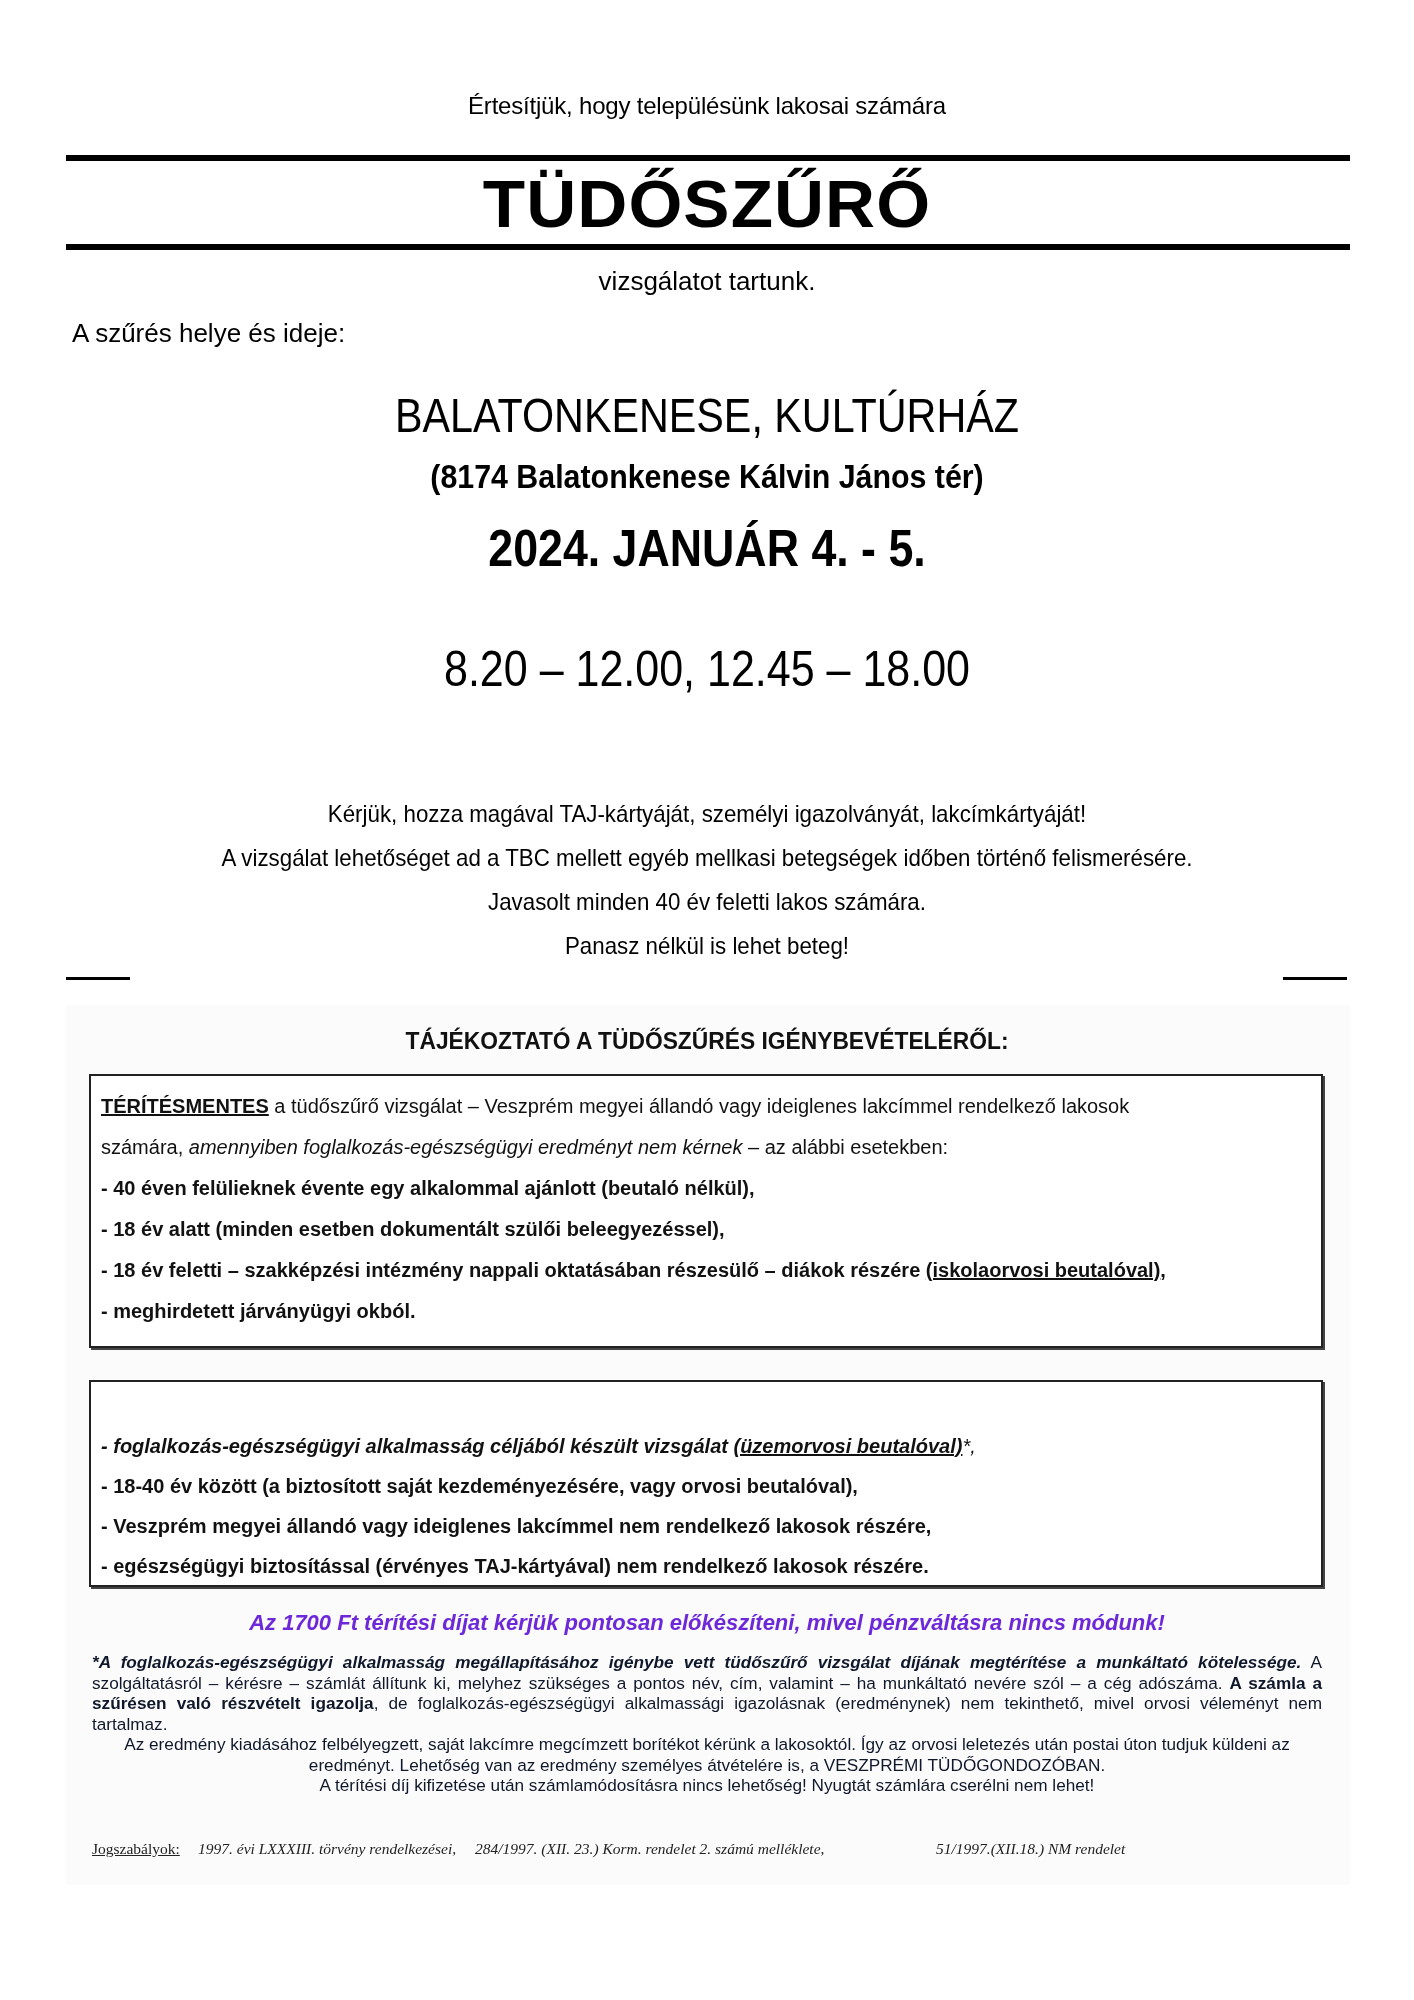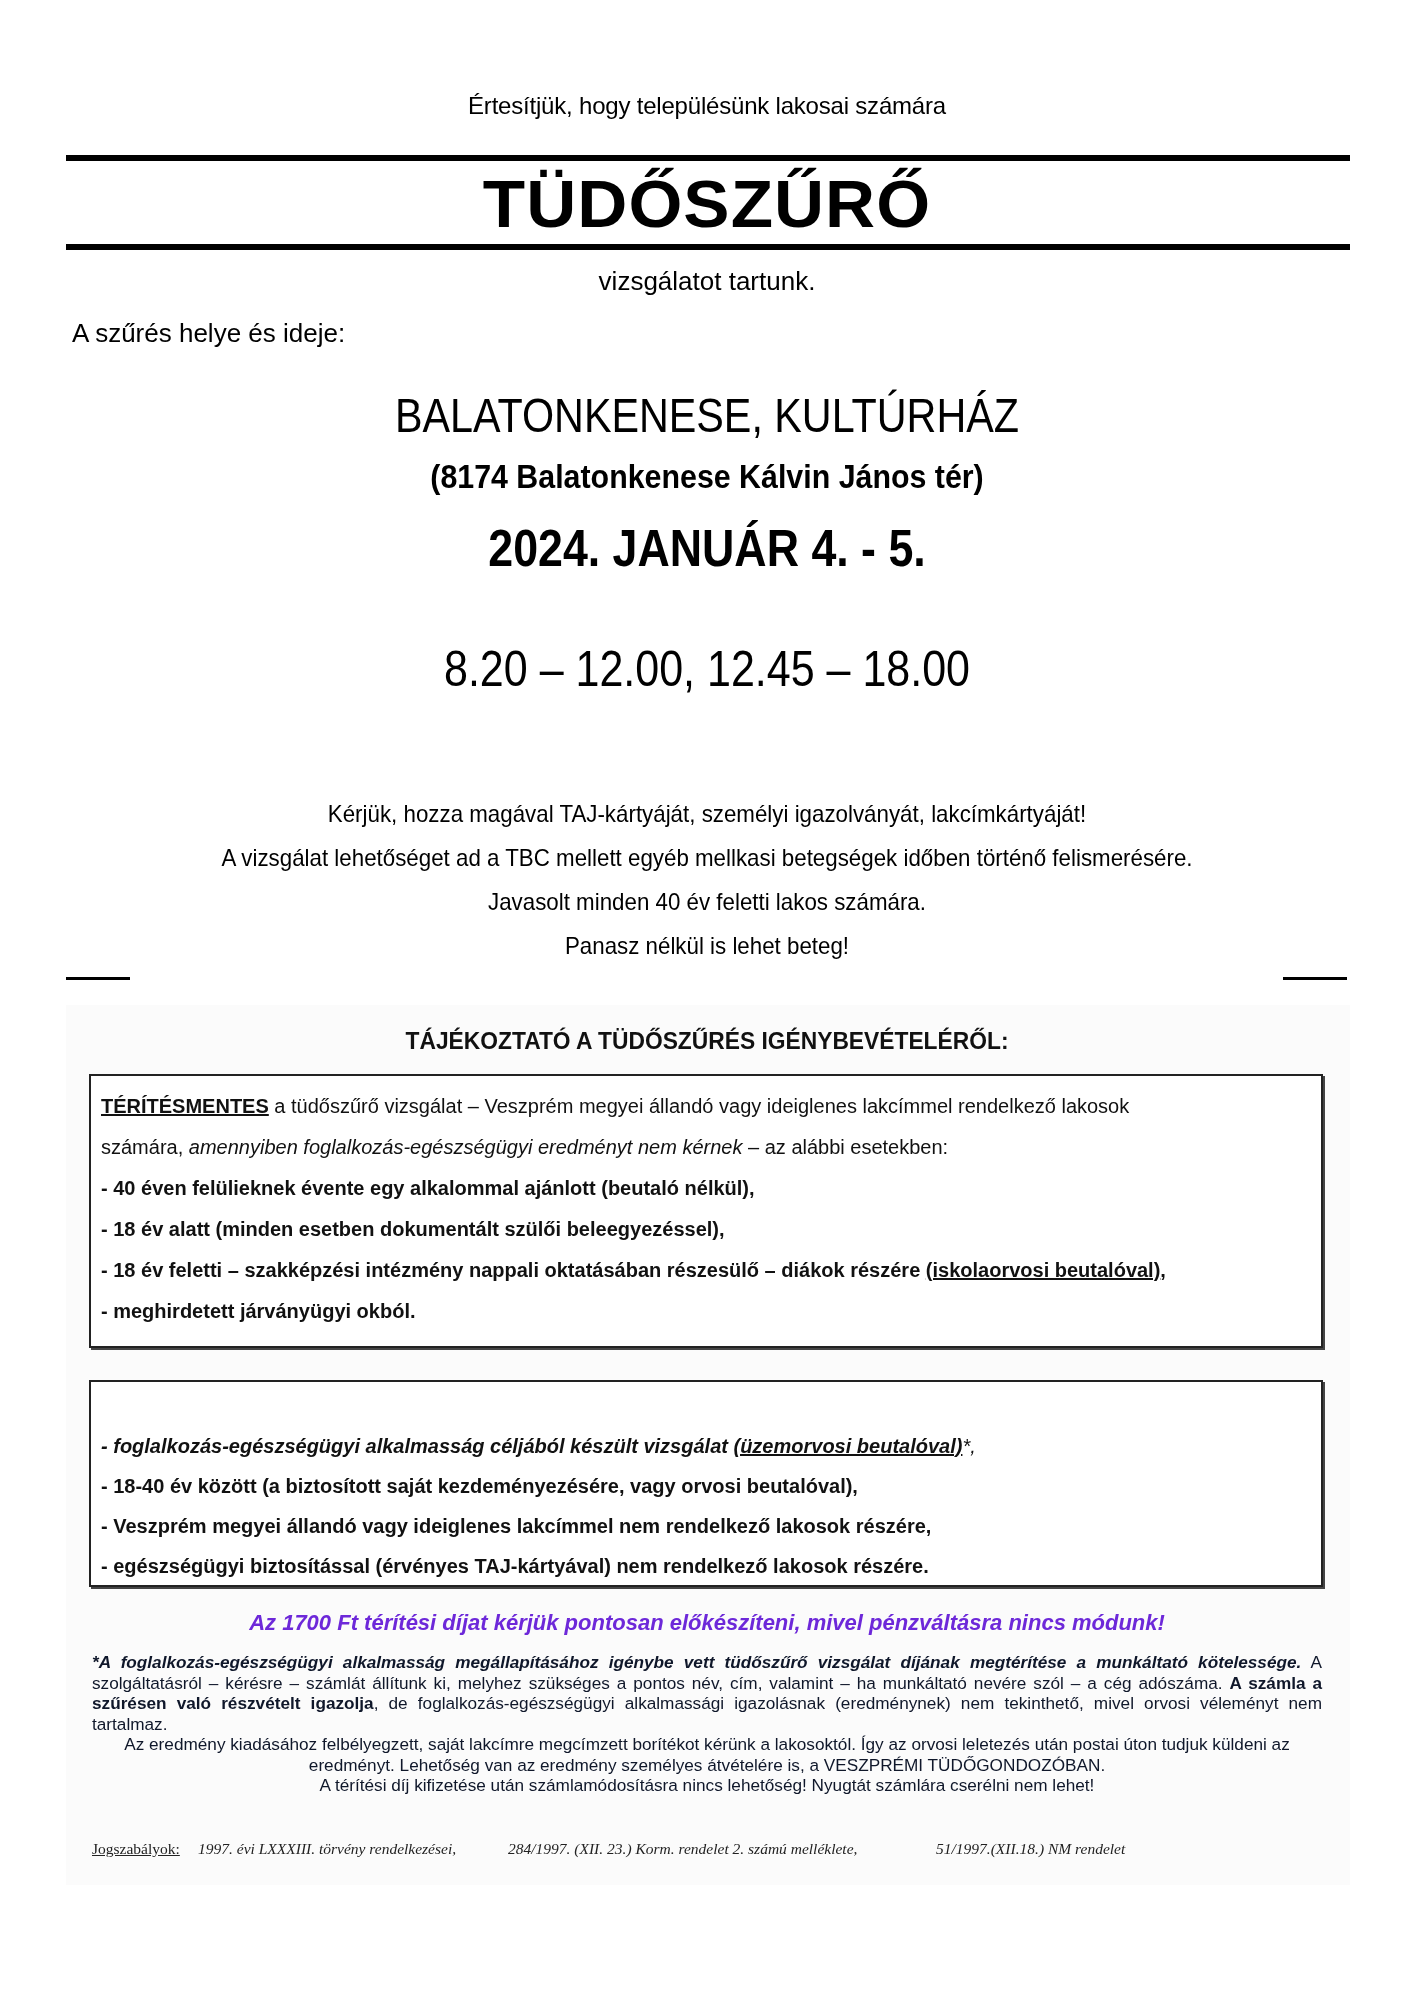--- a/index.html
+++ b/index.html
@@ -105,15 +105,15 @@
 
 <div id="fine-print" class="abs">
   <p class="just"><span class="b i">*A foglalkozás-egészségügyi alkalmasság megállapításához igénybe vett tüdőszűrő vizsgálat díjának megtérítése a munkáltató kötelessége.</span><span>  A szolgáltatásról – kérésre – számlát állítunk ki, melyhez szükséges a pontos név, cím, valamint – ha munkáltató nevére szól – a cég adószáma. </span><span class="b">A számla a szűrésen való részvételt igazolja</span><span>, de foglalkozás-egészségügyi alkalmassági igazolásnak (eredménynek) nem tekinthető, mivel orvosi véleményt nem tartalmaz.</span></p>
   <p>Az eredmény kiadásához felbélyegzett, saját lakcímre megcímzett borítékot kérünk a lakosoktól. Így az orvosi leletezés után postai úton tudjuk küldeni az eredményt. Lehetőség van az eredmény személyes átvételére is, a VESZPRÉMI TÜDŐGONDOZÓBAN.</p>
   <p>A térítési díj kifizetése után számlamódosításra nincs lehetőség! Nyugtát számlára cserélni nem lehet!</p>
 </div>
 
 <div id="legal" class="abs">
   <span id="legal-label">Jogszabályok:</span>
   <span style="left:106px;">1997. évi LXXXIII. törvény rendelkezései,</span>
-  <span style="left:383px;margin-left:33px;">284/1997. (XII. 23.) Korm. rendelet 2. számú melléklete,</span>
+  <span style="left:383px;">284/1997. (XII. 23.) Korm. rendelet 2. számú melléklete,</span>
   <span style="left:844px;">51/1997.(XII.18.) NM rendelet</span>
 </div>
 
 </body></html>

